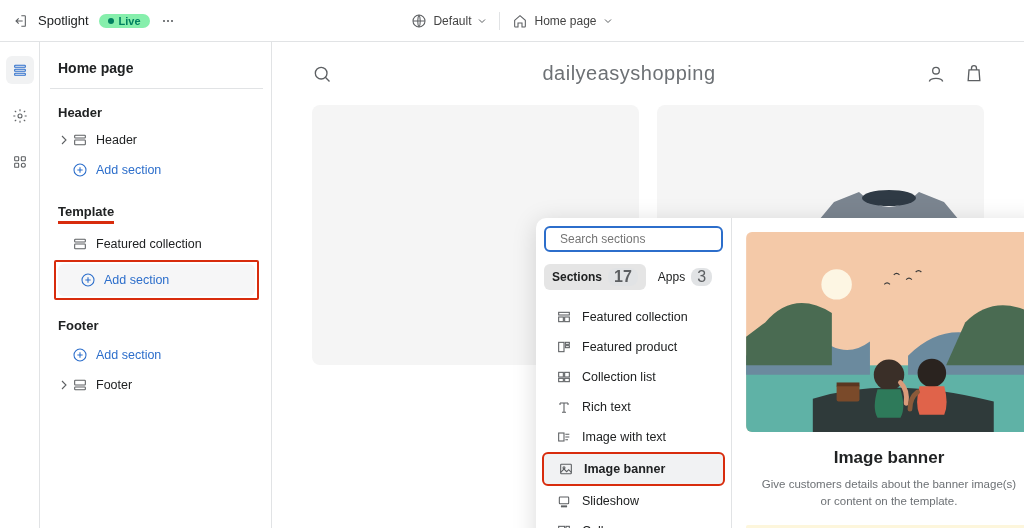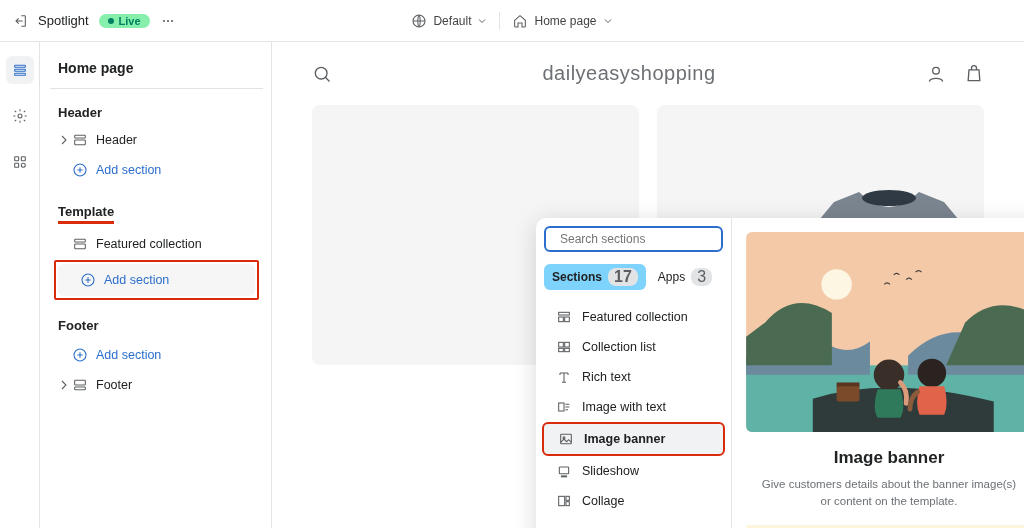--- a/index.html
+++ b/index.html
@@ -33,21 +33,21 @@
 .ph-icons { display: flex; gap: 18px; }
 .cards-row { display: flex; gap: 18px; padding: 0 40px; }
 .card-placeholder { background: #f5f5f5; border-radius: 8px; flex: 1; height: 260px; display: flex; align-items: center; justify-content: center; }
 .tshirt { position: absolute; right: 50px; top: 140px; }
 .popup { position: absolute; left: 264px; top: 176px; width: 510px; background: #fff; border-radius: 10px; box-shadow: 0 4px 24px rgba(0,0,0,0.15); display: flex; overflow: hidden; z-index: 10; }
 .popup-left { width: 196px; border-right: 1px solid #e1e3e5; display: flex; flex-direction: column; }
 .search-box { margin: 8px; border: 2px solid #2c6ecb; border-radius: 6px; display: flex; align-items: center; padding: 4px 8px; gap: 6px; }
 .search-box input { border: none; outline: none; font-size: 12px; flex: 1; }
 .tabs { display: flex; gap: 4px; padding: 4px 8px 8px 8px; }
 .tab { display: flex; align-items: center; gap: 6px; padding: 4px 8px; border-radius: 6px; font-size: 12px; cursor: pointer; }
-.tab.active { background: #7dd3fc; font-weight: 600; }
+.tab.active { background: #e5e5e5; font-weight: 600; }
 .tab-count { background: #e1e3e5; color: #5c5f62; padding: 0 6px; border-radius: 8px; font-size: 16px; }
 .sec-list { overflow-y: auto; flex: 1; padding: 4px 0; position: relative; }
 .sec-list::-webkit-scrollbar { width: 6px; }
 .sec-list::-webkit-scrollbar-thumb { background: #d0d0d0; border-radius: 3px; }
 .sec-item { display: flex; align-items: center; gap: 10px; padding: 7px 14px; font-size: 12.5px; cursor: pointer; border-radius: 6px; margin: 0 6px; }
 .sec-item.selected { background: #f1f2f3; font-weight: 600; }
 .sec-item.redbox { border: 2px solid #d82c0d; }
 .popup-right { flex: 1; padding: 14px; display: flex; flex-direction: column; align-items: center; }
 .prev-card { width: 100%; background: #fff; display: flex; flex-direction: column; align-items: center; }
 .prev-title { font-size: 17px; font-weight: 600; margin: 16px 0 8px; }
@@ -240,20 +240,28 @@
           </div>
         </div>
         <div class="sec-list">
           <div class="sec-item">
               <svg class="ic" viewBox="0 0 24 24">
                 <rect x="4" y="5" width="16" height="4"></rect>
                 <rect x="4" y="12" width="7" height="7"></rect>
                 <rect x="13" y="12" width="7" height="7"></rect>
               </svg>
               <span>Featured collection</span>
+            </div>
+          <div class="sec-item">
+              <svg class="ic" viewBox="0 0 24 24">
+                <rect x="4" y="5" width="8" height="14"></rect>
+                <rect x="14" y="5" width="6" height="3"></rect>
+                <rect x="14" y="10" width="6" height="3"></rect>
+              </svg>
+              <span>Featured product</span>
             </div>
           <div class="sec-item">
               <svg class="ic" viewBox="0 0 24 24">
                 <rect x="4" y="5" width="7" height="7"></rect>
                 <rect x="13" y="5" width="7" height="7"></rect>
                 <rect x="4" y="14" width="7" height="5"></rect>
                 <rect x="13" y="14" width="7" height="5"></rect>
               </svg>
               <span>Collection list</span>
             </div>

